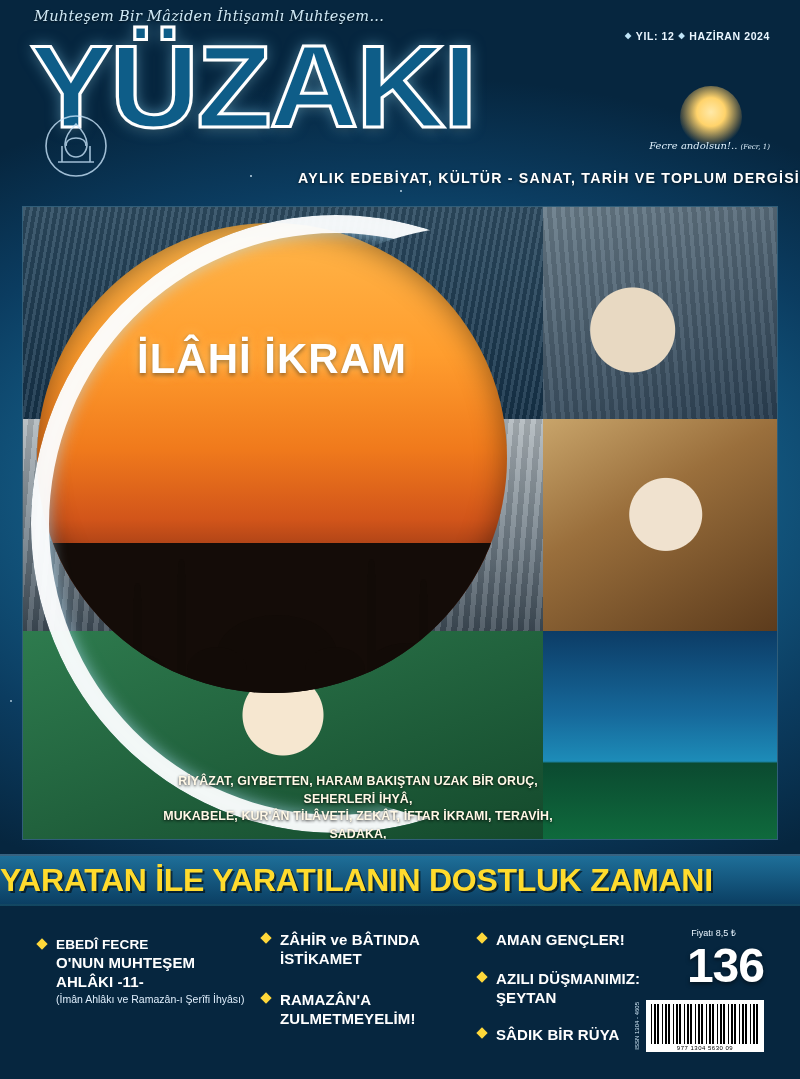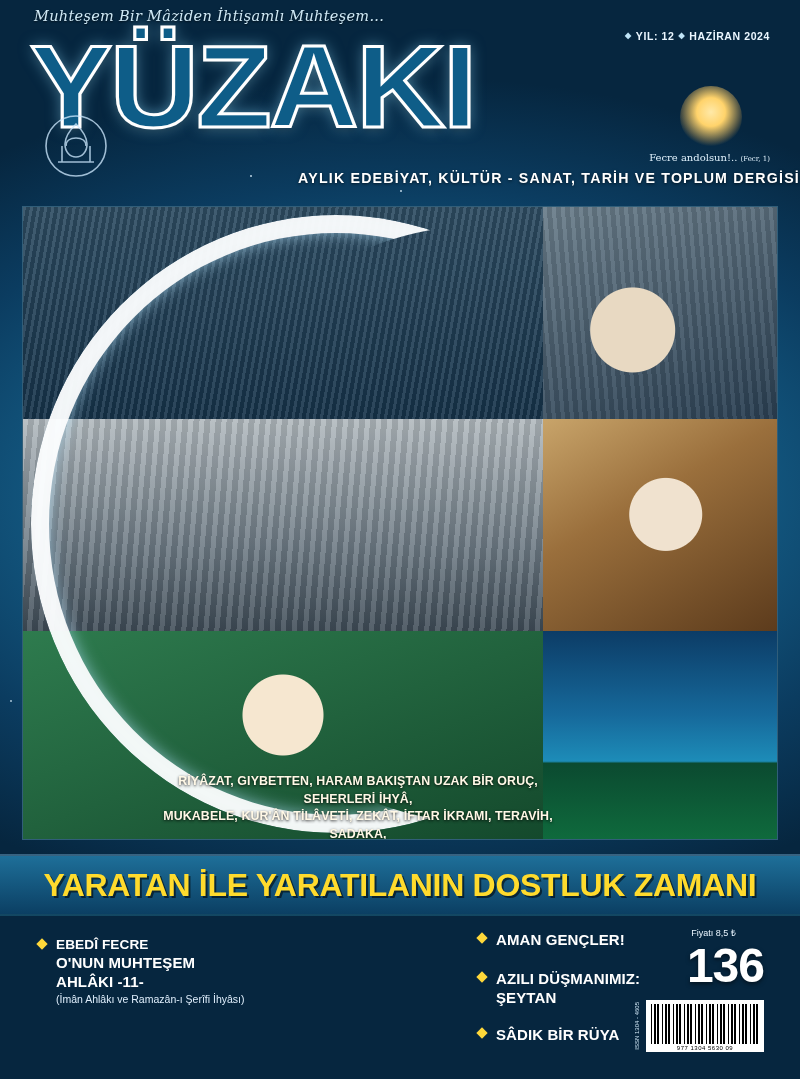--- a/index.html
+++ b/index.html
@@ -53,22 +53,22 @@
   .ornament {
     position:absolute; left:40px; top:82px; width:72px; height:72px;
     opacity:.85;
   }
   .moon-badge {
     position:absolute; right:58px; top:58px; width:62px; height:62px;
     border-radius:50%;
     background: radial-gradient(circle at 50% 42%, #ffe9a8 0%, #ffd36b 30%, rgba(255,190,80,.25) 62%, rgba(255,190,80,0) 72%);
   }
   .fecr-note {
-    position:absolute; right:30px; top:152px;
-    font-family:"DejaVu Serif", serif; 
+    position:absolute; right:30px; top:140px;
+    font-family:"DejaVu Serif", serif; font-style:italic;
     font-size:10px; color:#dff0fb;margin-left:36px;
   }
   .fecr-note small { font-size:7px; }
   .subtitle {
     position:absolute; left:0; right:0; top:170px; text-align:right;
     font-size:14.2px; font-weight:bold; color:#ffffff; letter-spacing:1.2px;
     text-shadow:0 1px 3px rgba(0,0,0,.6);
   }
 
   
@@ -151,22 +151,22 @@
   .crescent:before {
     content:""; position:absolute; inset:0; border-radius:50%;
     border:18px solid rgba(255,255,255,.92);
     -webkit-mask-image: radial-gradient(circle 300px at 74% 50%, transparent 0 298px, #000 299px);
     mask-image: radial-gradient(circle 300px at 74% 50%, transparent 0 298px, #000 299px);
     filter: drop-shadow(0 0 8px rgba(180,230,255,.7));
   }
 
   
   .banner {
-    position:absolute; left:0; right:0; top:854px; height:62px;
-    display:flex; align-items:center; justify-content:center;
+    position:absolute; left:0; right:0; top:854px; height:52px;
+    display:flex; align-items:center; justify-content:flex-start;
     background: linear-gradient(180deg,#1e6f99,#0b3f63);
     border-top:2px solid rgba(255,255,255,.18);
     border-bottom:2px solid rgba(0,0,0,.35);
   }
   .banner span {
     font-size:32px; font-weight:bold; color:#ffdb2d; letter-spacing:-.3px;
     text-shadow: 2px 2px 0 rgba(0,0,0,.55);
     white-space:nowrap;
   }
 
@@ -262,20 +262,36 @@
 
     <div class="grid">
       <div class="ph ph-crowd1"></div>
       <div class="ph ph-men"></div>
       <div class="ph ph-hall"></div>
       <div class="ph ph-boy"></div>
       <div class="ph ph-quran"></div>
       <div class="ph ph-mosque"></div>
     </div>
 
+    <div class="sunset">
+      <div class="skyline">
+        <div class="dome" style="left:180px;width:120px;height:78px;"></div>
+        <div class="dome" style="left:150px;width:60px;height:46px;"></div>
+        <div class="dome" style="left:268px;width:60px;height:46px;"></div>
+        <div class="dome" style="left:60px;width:70px;height:40px;"></div>
+        <div class="dome" style="left:330px;width:80px;height:50px;"></div>
+        <div class="min" style="left:140px;height:120px;"></div>
+        <div class="min" style="left:330px;height:120px;"></div>
+        <div class="min" style="left:96px;height:96px;"></div>
+        <div class="min" style="left:382px;height:100px;"></div>
+        <div class="min" style="left:26px;height:74px;"></div>
+        <div class="min" style="left:438px;height:80px;"></div>
+      </div>
+      <div class="ilahi">İLÂHİ İKRAM</div>
+    </div>
 
     <div class="crescent"></div>
 
     <div class="crescent-text">
       <div>RİYÂZAT, GIYBETTEN, HARAM BAKIŞTAN UZAK BİR ORUÇ, SEHERLERİ İHYÂ,</div>
       <div>MUKABELE, KUR'ÂN TİLÂVETİ, ZEKÂT, İFTAR İKRAMI, TERAVİH, SADAKA,</div>
 
     </div>
   </div>
 
@@ -288,20 +304,32 @@
     <div class="col col1">
       <div class="item">
         <span class="dia"></span>
         <div class="t">EBEDÎ FECRE</div>
         <div class="t big">O'NUN MUHTEŞEM</div>
         <div class="t big">AHLÂKI -11-</div>
         <div class="sub">(İmân Ahlâkı ve Ramazân-ı Şerîfi İhyâsı)</div>
       </div>
     </div>
 
+    <div class="col col2">
+      <div class="item">
+        <span class="dia"></span>
+        <div class="t big">ZÂHİR ve BÂTINDA</div>
+        <div class="t big">İSTİKAMET</div>
+      </div>
+      <div class="item" style="margin-top:22px">
+        <span class="dia"></span>
+        <div class="t big">RAMAZÂN'A</div>
+        <div class="t big">ZULMETMEYELİM!</div>
+      </div>
+    </div>
 
     <div class="col col3">
       <div class="item">
         <span class="dia"></span>
         <div class="t big">AMAN GENÇLER!</div>
       </div>
       <div class="item" style="margin-top:20px">
         <span class="dia"></span>
         <div class="t big">AZILI DÜŞMANIMIZ:</div>
         <div class="t big">ŞEYTAN</div>

